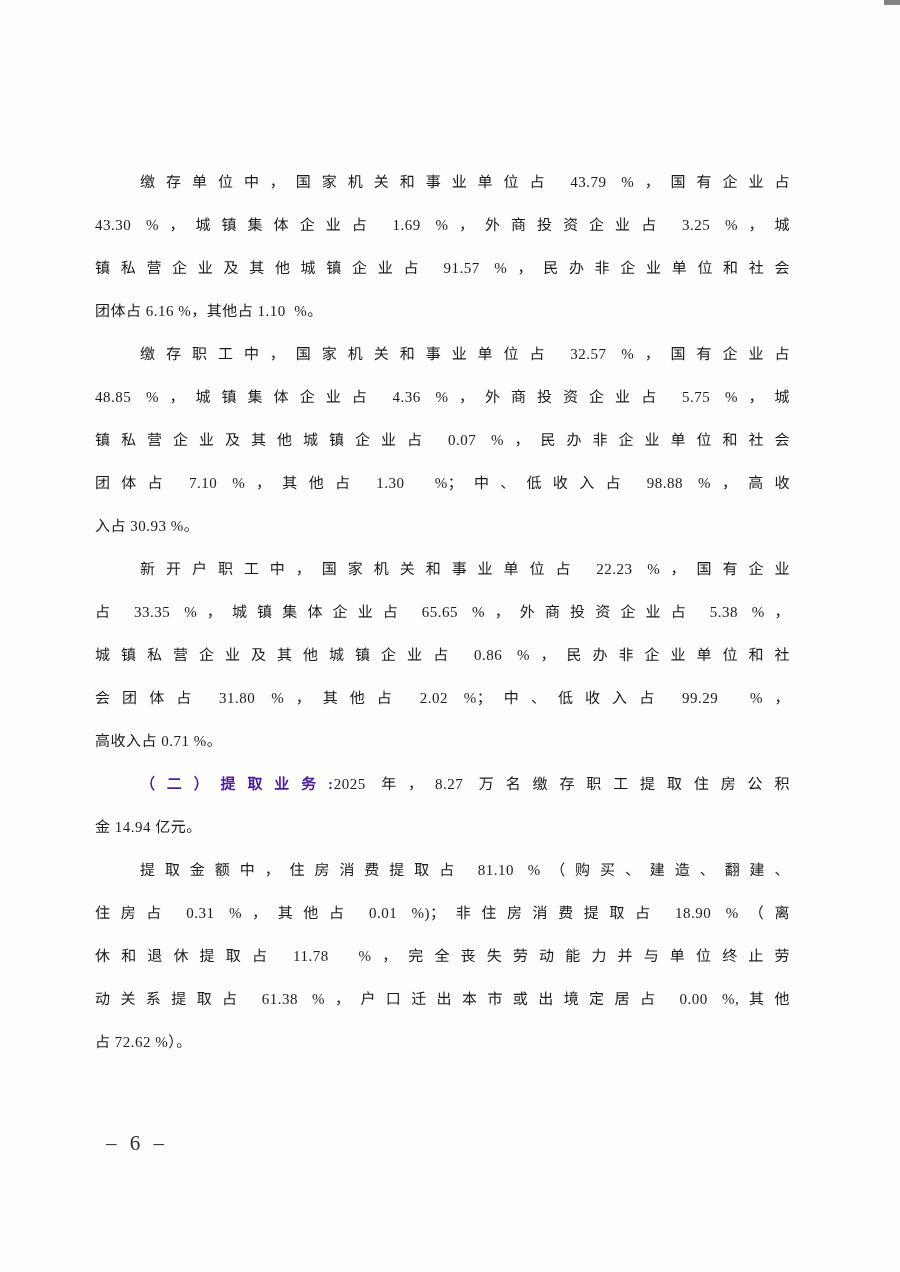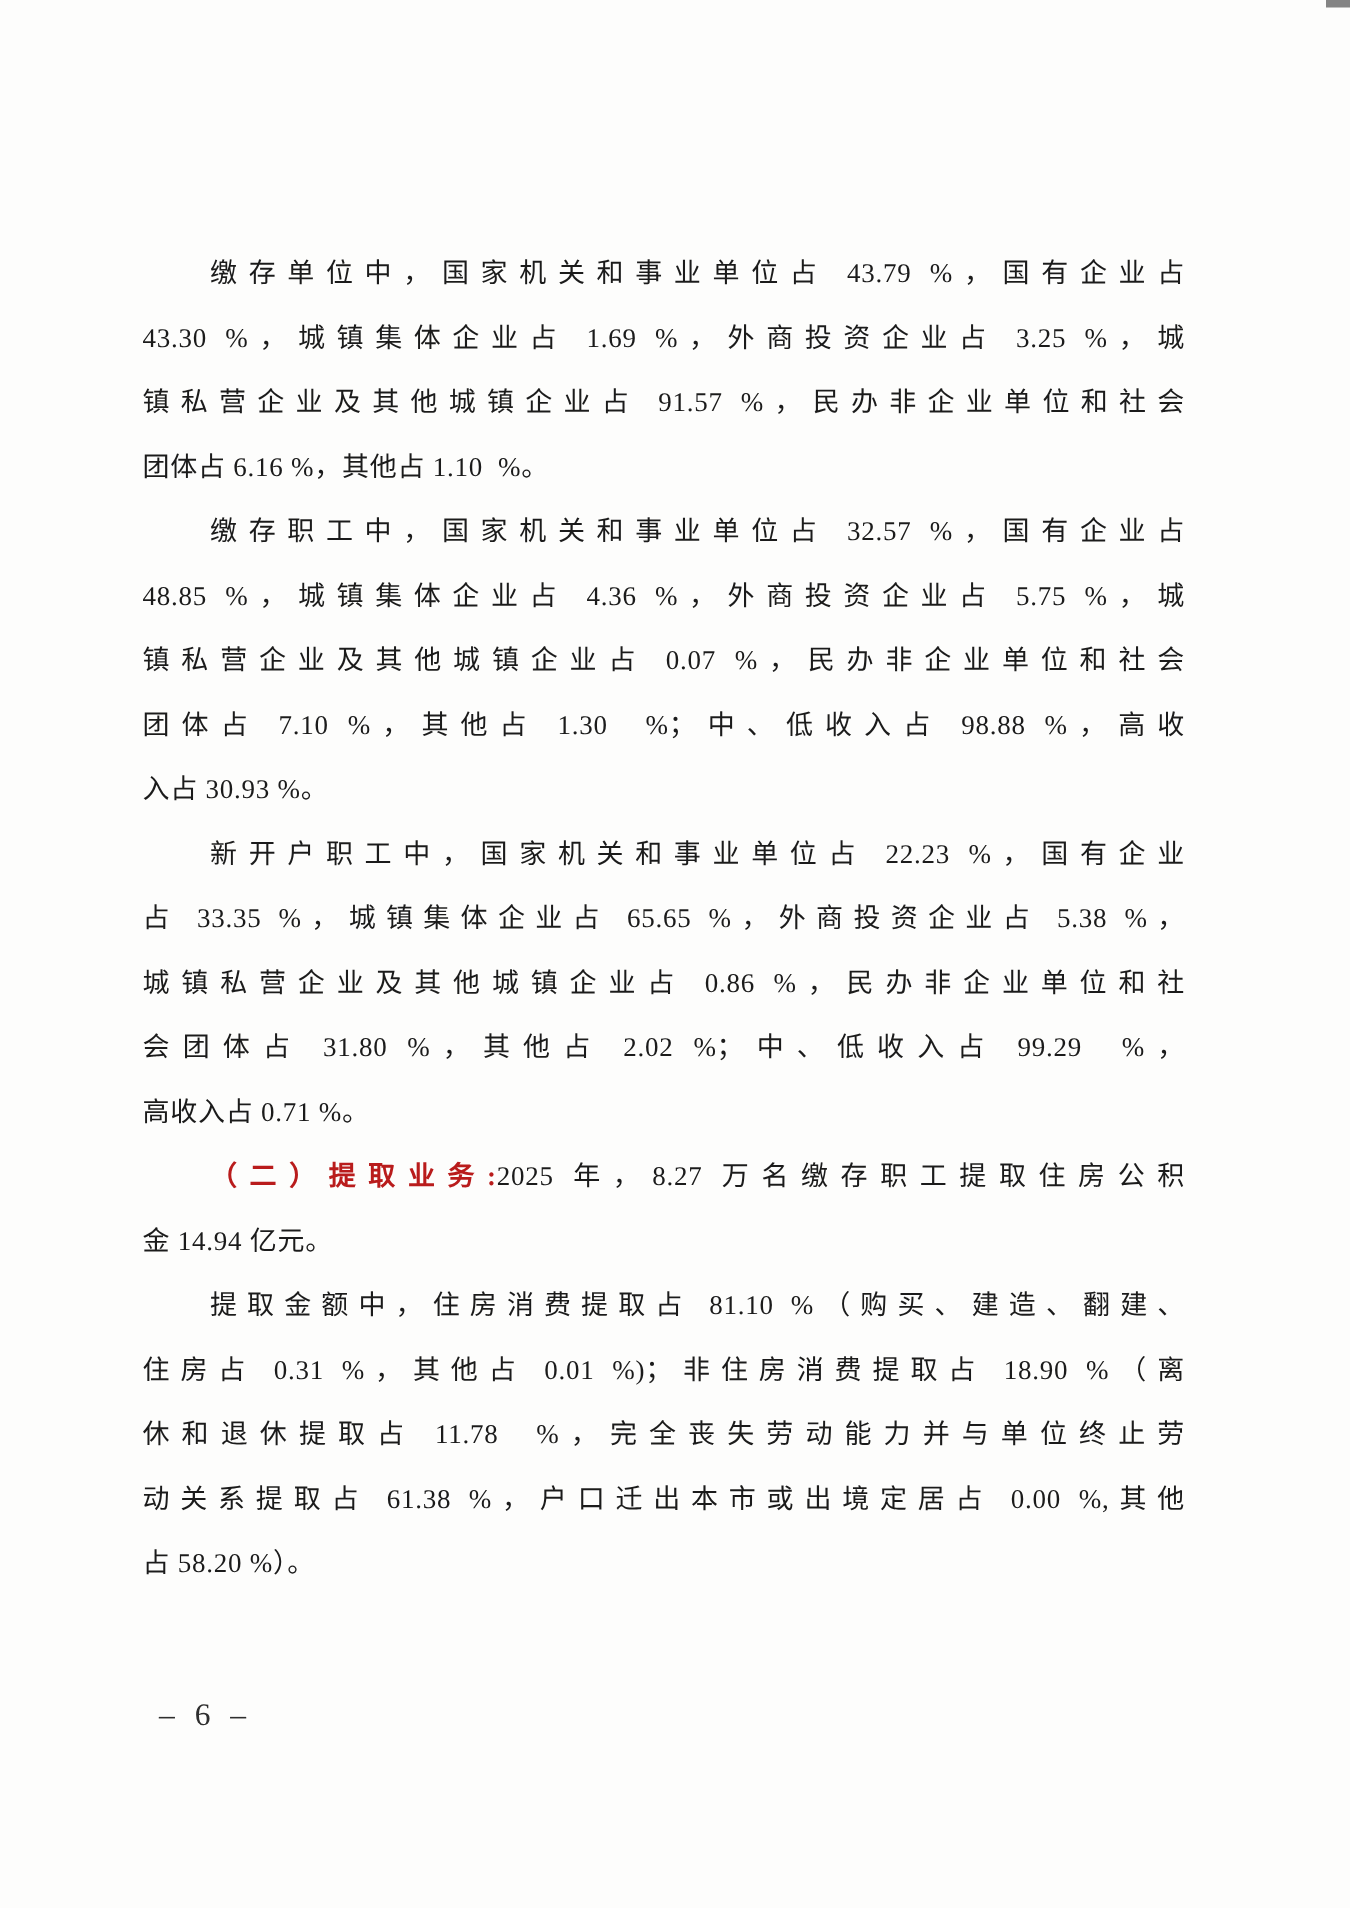--- a/index.html
+++ b/index.html
@@ -25,39 +25,39 @@
     width: 16px;
     height: 5px;
     background: #6f6f6f;
     opacity: 0.85;
   }
   .text-block {
     position: absolute;
     left: 95px;
     top: 161px;
     width: 695px;
-    font-size: 18px;
+    font-size: 15px;
     line-height: 43px;
     letter-spacing: 0.5px;
   }
   .para { margin: 0; padding: 0; }
   .line {
     text-align: justify;
     text-align-last: left;
     min-height: 43px;
   }
   .line.j {
     text-align-last: justify;
   }
   .line.indent {
     text-indent: 45px;
   }
   .lead {
     font-weight: bold;
-    color: #b91c1c;
+    color: #4c1d95;
   }
   .footer {
     position: absolute;
     left: 106px;
     top: 1131px;
     font-size: 21px;
     letter-spacing: 4px;
     color: #2e2e2e;
   }
 </style>
@@ -98,20 +98,20 @@
         <b class="lead">（二）提取业务:</b><span>2025 年，8.27 万名缴存职工提取住房公积</span>
       </div>
       <div class="line">金 14.94 亿元。</div>
     </div>
 
     <div class="para">
       <div class="line indent j">提取金额中，住房消费提取占 81.10 %（购买、建造、翻建、</div>
       <div class="line j">住房占 0.31 %，其他占 0.01 %)；非住房消费提取占 18.90 %（离</div>
       <div class="line j">休和退休提取占 11.78&nbsp; %，完全丧失劳动能力并与单位终止劳</div>
       <div class="line j">动关系提取占 61.38 %，户口迁出本市或出境定居占 0.00 %,其他</div>
-      <div class="line">占 58.20 %）。</div>
+      <div class="line">占 72.62 %）。</div>
     </div>
 
   </div>
 
   <div class="footer">– 6 –</div>
 
 </div>
 
 </body></html>

